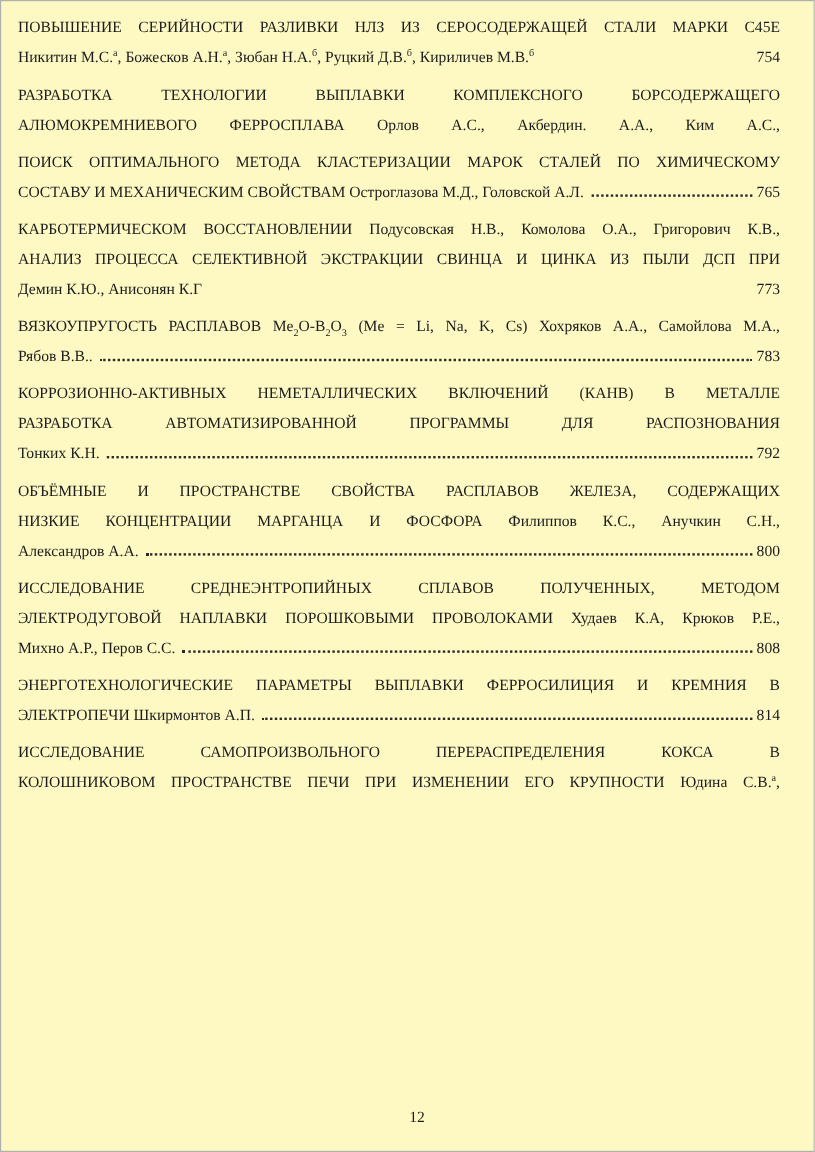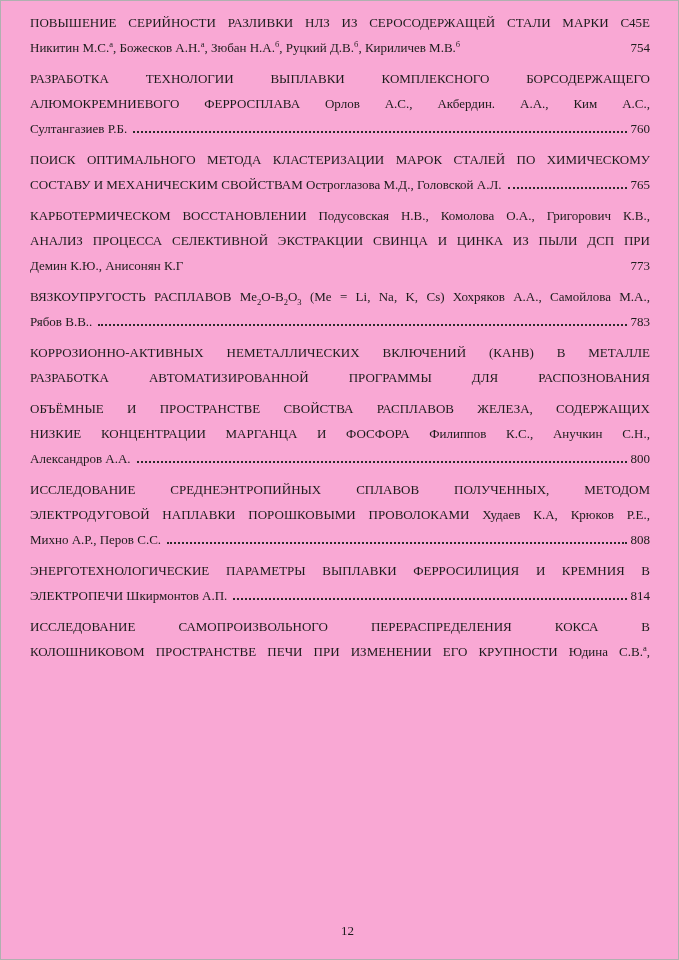--- a/index.html
+++ b/index.html
@@ -5,23 +5,23 @@
   * { margin: 0; padding: 0; box-sizing: border-box; }
   html, body { background: #e8e8e8; }
   body {
     width: 679px; height: 960px;
     font-family: "Liberation Serif", "DejaVu Serif", serif;
     color: #1c1c1c;
   }
   .page {
     position: relative;
     width: 679px; height: 960px;
-    background: #f9a8d4;
+    background: #fef9c3;
     border: 1px solid #b0b0b0;
-    padding: 9px 28px 0 29px;
+    padding: 9px 28px 0 14px;
     overflow: hidden;
   }
   .toc { display: block; }
   .entry { margin-bottom: 6px; }
   .line {
     font-size: 13px;
     line-height: 25px;
     overflow: hidden;
   }
   .line.full {
@@ -59,25 +59,20 @@
         <div class="line full"><span class="txt"><span>ПОВЫШЕНИЕ СЕРИЙНОСТИ РАЗЛИВКИ НЛЗ ИЗ СЕРОСОДЕРЖАЩЕЙ СТАЛИ МАРКИ С45Е</span></span></div>
         <div class="line last">
           <span class="txt"><span>Никитин М.С.</span><sup>а</sup><span>, Божесков А.Н.</span><sup>а</sup><span>, Зюбан Н.А.</span><sup>б</sup><span>, Руцкий Д.В.</span><sup>б</sup><span>, Кириличев М.В.</span><sup>б</sup></span>
           <span class="leader blank"></span>
           <span class="pg">754</span>
         </div>
       </div>
       <div class="entry">
         <div class="line full"><span class="txt"><span>РАЗРАБОТКА ТЕХНОЛОГИИ ВЫПЛАВКИ КОМПЛЕКСНОГО БОРСОДЕРЖАЩЕГО</span></span></div>
         <div class="line full"><span class="txt"><span>АЛЮМОКРЕМНИЕВОГО ФЕРРОСПЛАВА Орлов А.С., Акбердин. А.А., Ким А.С.,</span></span></div>
-        <div class="line last">
-          <span class="txt"><span>Султангазиев Р.Б.</span></span>
-          <span class="leader"></span>
-          <span class="pg">760</span>
-        </div>
       </div>
       <div class="entry">
         <div class="line full"><span class="txt"><span>ПОИСК ОПТИМАЛЬНОГО МЕТОДА КЛАСТЕРИЗАЦИИ МАРОК СТАЛЕЙ ПО ХИМИЧЕСКОМУ</span></span></div>
         <div class="line last">
           <span class="txt"><span>СОСТАВУ И МЕХАНИЧЕСКИМ СВОЙСТВАМ Остроглазова М.Д., Головской А.Л.</span></span>
           <span class="leader"></span>
           <span class="pg">765</span>
         </div>
       </div>
       <div class="entry">
@@ -93,20 +88,25 @@
         <div class="line full"><span class="txt"><span>ВЯЗКОУПРУГОСТЬ РАСПЛАВОВ Me</span><sub>2</sub><span>O-B</span><sub>2</sub><span>O</span><sub>3</sub><span> (Me = Li, Na, K, Cs)  Хохряков А.А., Самойлова М.А.,</span></span></div>
         <div class="line last">
           <span class="txt"><span>Рябов В.В..</span></span>
           <span class="leader"></span>
           <span class="pg">783</span>
         </div>
       </div>
       <div class="entry">
         <div class="line full"><span class="txt"><span>КОРРОЗИОННО-АКТИВНЫХ НЕМЕТАЛЛИЧЕСКИХ ВКЛЮЧЕНИЙ (КАНВ) В МЕТАЛЛЕ</span></span></div>
         <div class="line full"><span class="txt"><span>РАЗРАБОТКА АВТОМАТИЗИРОВАННОЙ ПРОГРАММЫ ДЛЯ РАСПОЗНОВАНИЯ</span></span></div>
+        <div class="line last">
+          <span class="txt"><span>Тонких К.Н.</span></span>
+          <span class="leader"></span>
+          <span class="pg">792</span>
+        </div>
       </div>
       <div class="entry">
         <div class="line full"><span class="txt"><span>ОБЪЁМНЫЕ И ПРОСТРАНСТВЕ СВОЙСТВА РАСПЛАВОВ ЖЕЛЕЗА, СОДЕРЖАЩИХ</span></span></div>
         <div class="line full"><span class="txt"><span>НИЗКИЕ КОНЦЕНТРАЦИИ МАРГАНЦА И ФОСФОРА Филиппов К.С., Анучкин С.Н.,</span></span></div>
         <div class="line last">
           <span class="txt"><span>Александров А.А.</span></span>
           <span class="leader"></span>
           <span class="pg">800</span>
         </div>
       </div>

